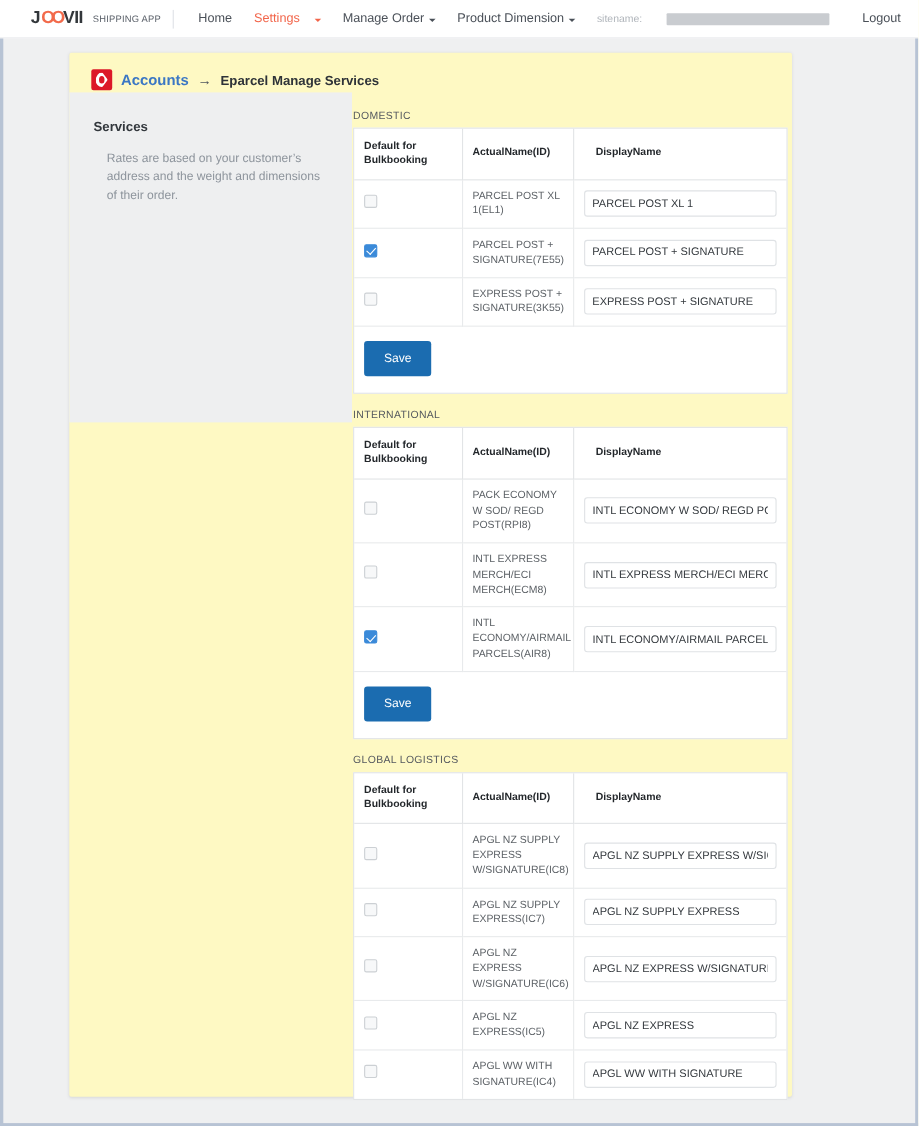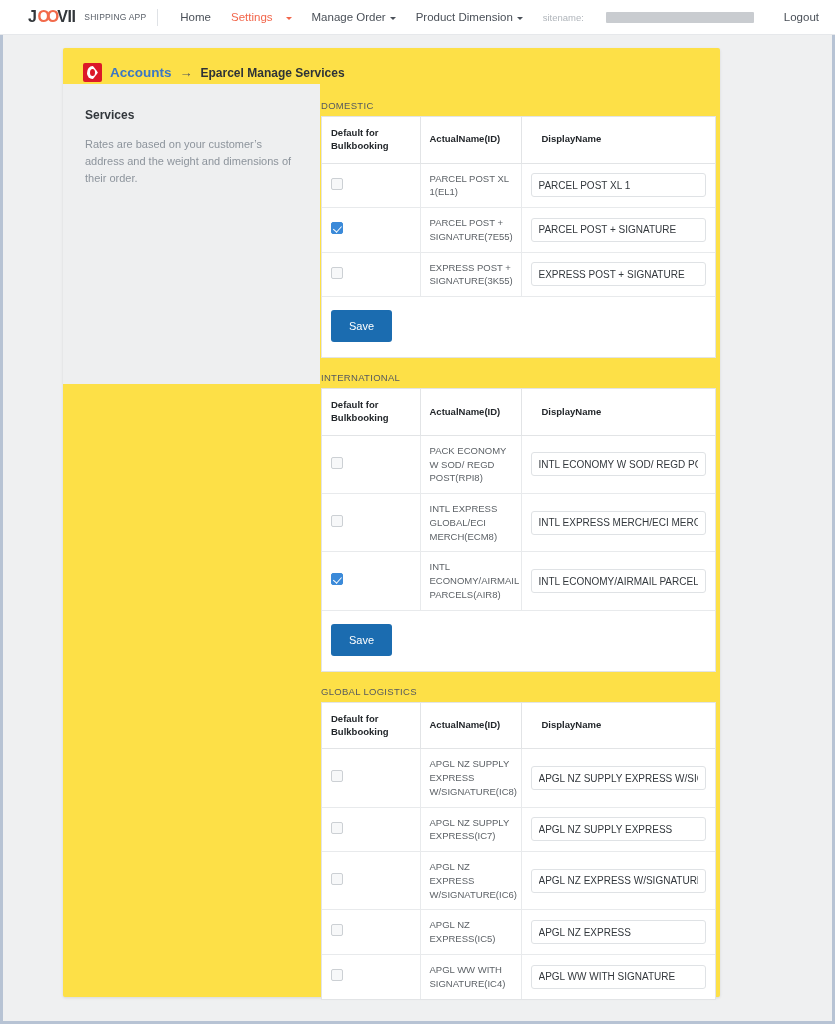--- a/index.html
+++ b/index.html
@@ -69,21 +69,21 @@
     position: absolute; top: 35px; left: 0;
     width: 835px; height: 989px;
     background: #eff0f1;
     border-left: 3px solid #b7c3d4;
     border-right: 3px solid #b7c3d4;
     border-bottom: 3px solid #b7c3d4;
   }
   .content-card {
     position: absolute; left: 60px; top: 13px;
     width: 657px; height: 949px;
-    background: #fde047;
+    background: #fef9c3;
     box-shadow: 0 1px 3px rgba(0,0,0,0.10);
     border-radius: 2px;
   }
 
   
   .breadcrumb {
     position: absolute; left: 20px; top: 15px;
     display: flex; align-items: center; gap: 8px;
   }
   .auspost-icon {
@@ -114,21 +114,21 @@
     position: absolute; left: 0px; top: 36px;
     width: 257px; height: 300px;
     background: #eeeff0;
     padding: 24px 22px;
   }
   .services-title {
     font-size: 12px; font-weight: bold; color: #32373c;
     margin-bottom: 14px;
   }
   .services-desc {
-    font-size: 11px; color: #8d949c; line-height: 1.55;
+    font-size: 11px; color: #8d949c; line-height: 1.55; margin-left: 12px;
   }
 
   
   .forms-col {
     position: absolute; left: 258px; top: 52px;
     width: 395px;
   }
   .section-label {
     font-size: 9.5px; color: #55595f; letter-spacing: 0.3px;
     margin-bottom: 5px; margin-top: 14px;
@@ -307,21 +307,21 @@
                 </tr>
               </thead>
               <tbody>
                 <tr>
                   <td><input type="checkbox" class="chk" style=""></td>
                   <td>PACK ECONOMY W SOD/ REGD POST(RPI8)</td>
                   <td class="display-cell"><input type="text" class="txtin" value="INTL ECONOMY W SOD/ REGD POST" style=""></td>
                 </tr>
                 <tr>
                   <td><input type="checkbox" class="chk" style=""></td>
-                  <td>INTL EXPRESS GLOBAL/ECI MERCH(ECM8)</td>
+                  <td>INTL EXPRESS MERCH/ECI MERCH(ECM8)</td>
                   <td class="display-cell"><input type="text" class="txtin" value="INTL EXPRESS MERCH/ECI MERCH" style=""></td>
                 </tr>
                 <tr>
                   <td><input type="checkbox" class="chk" checked="" style=""></td>
                   <td>INTL ECONOMY/AIRMAIL PARCELS(AIR8)</td>
                   <td class="display-cell"><input type="text" class="txtin" value="INTL ECONOMY/AIRMAIL PARCELS" style=""></td>
                 </tr>
                 <tr>
                   <td class="save-row-cell" colspan="3"><button class="btn-save">Save</button></td>
                 </tr>

